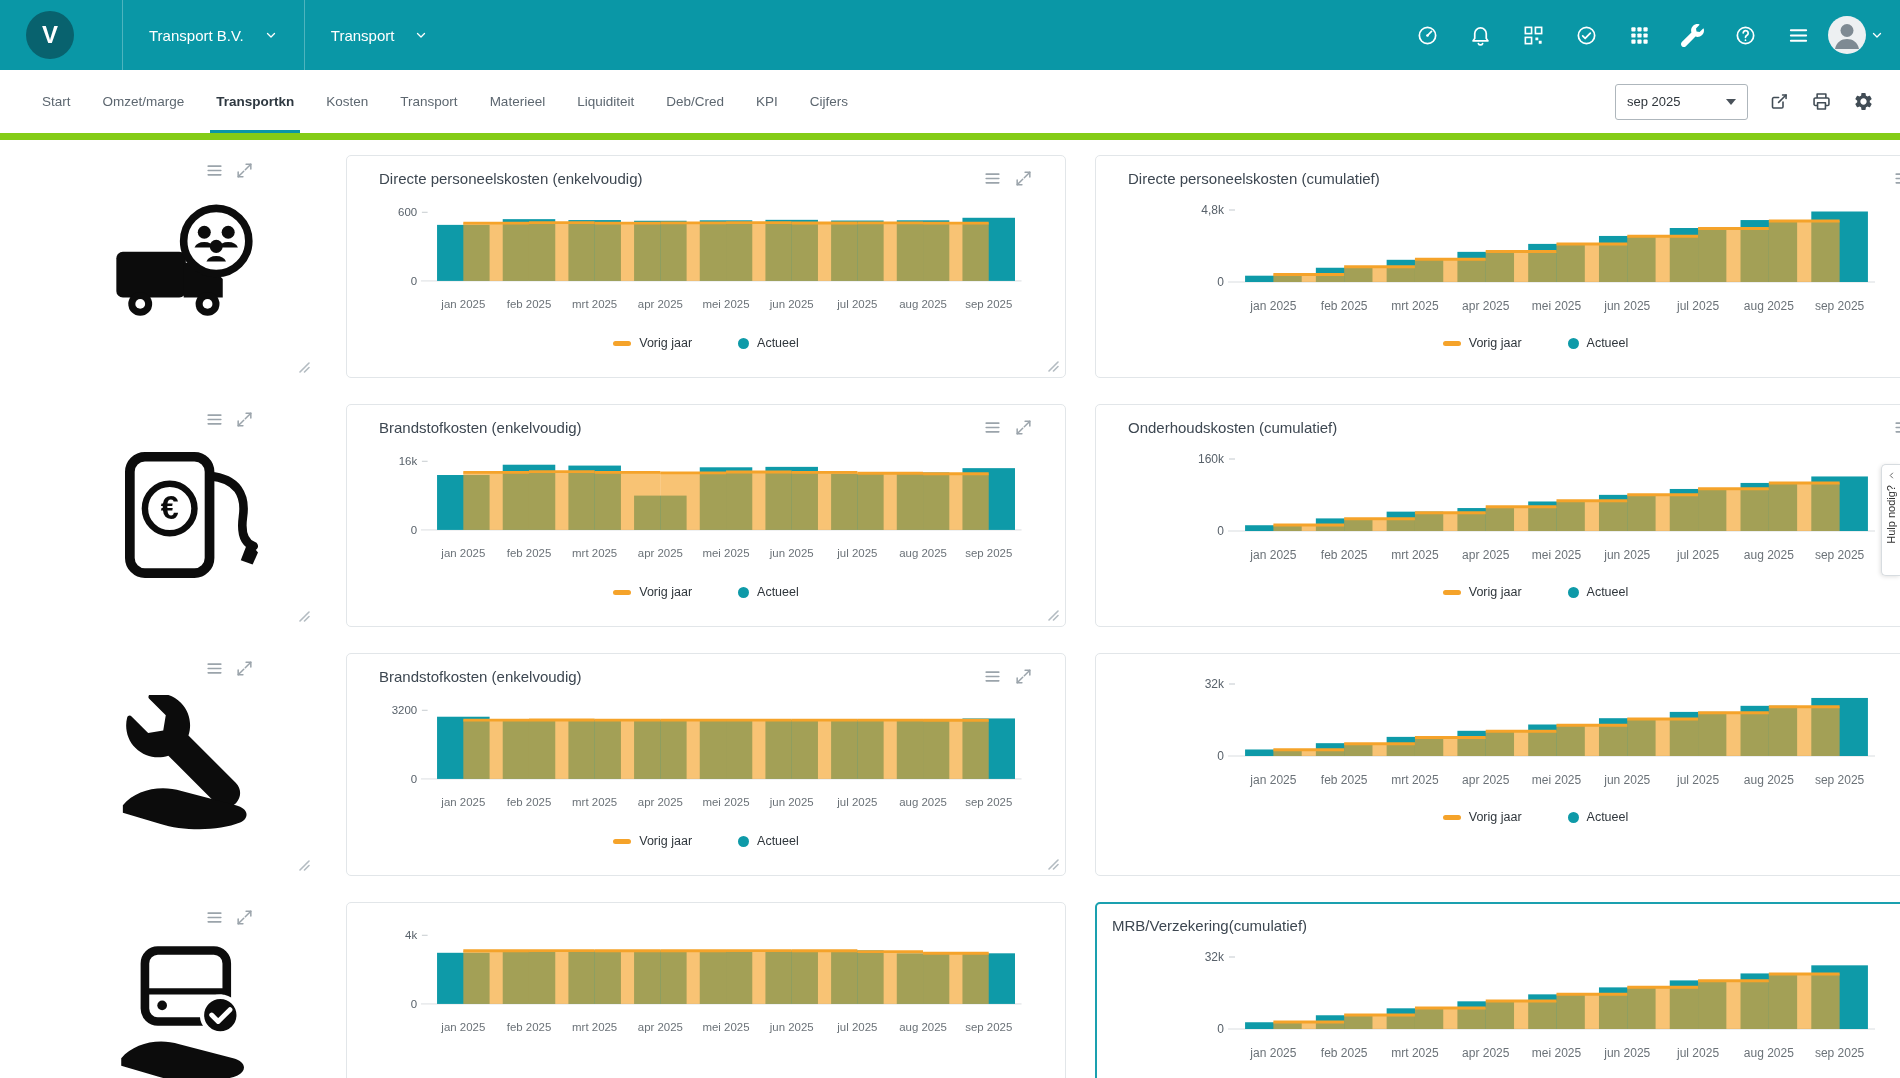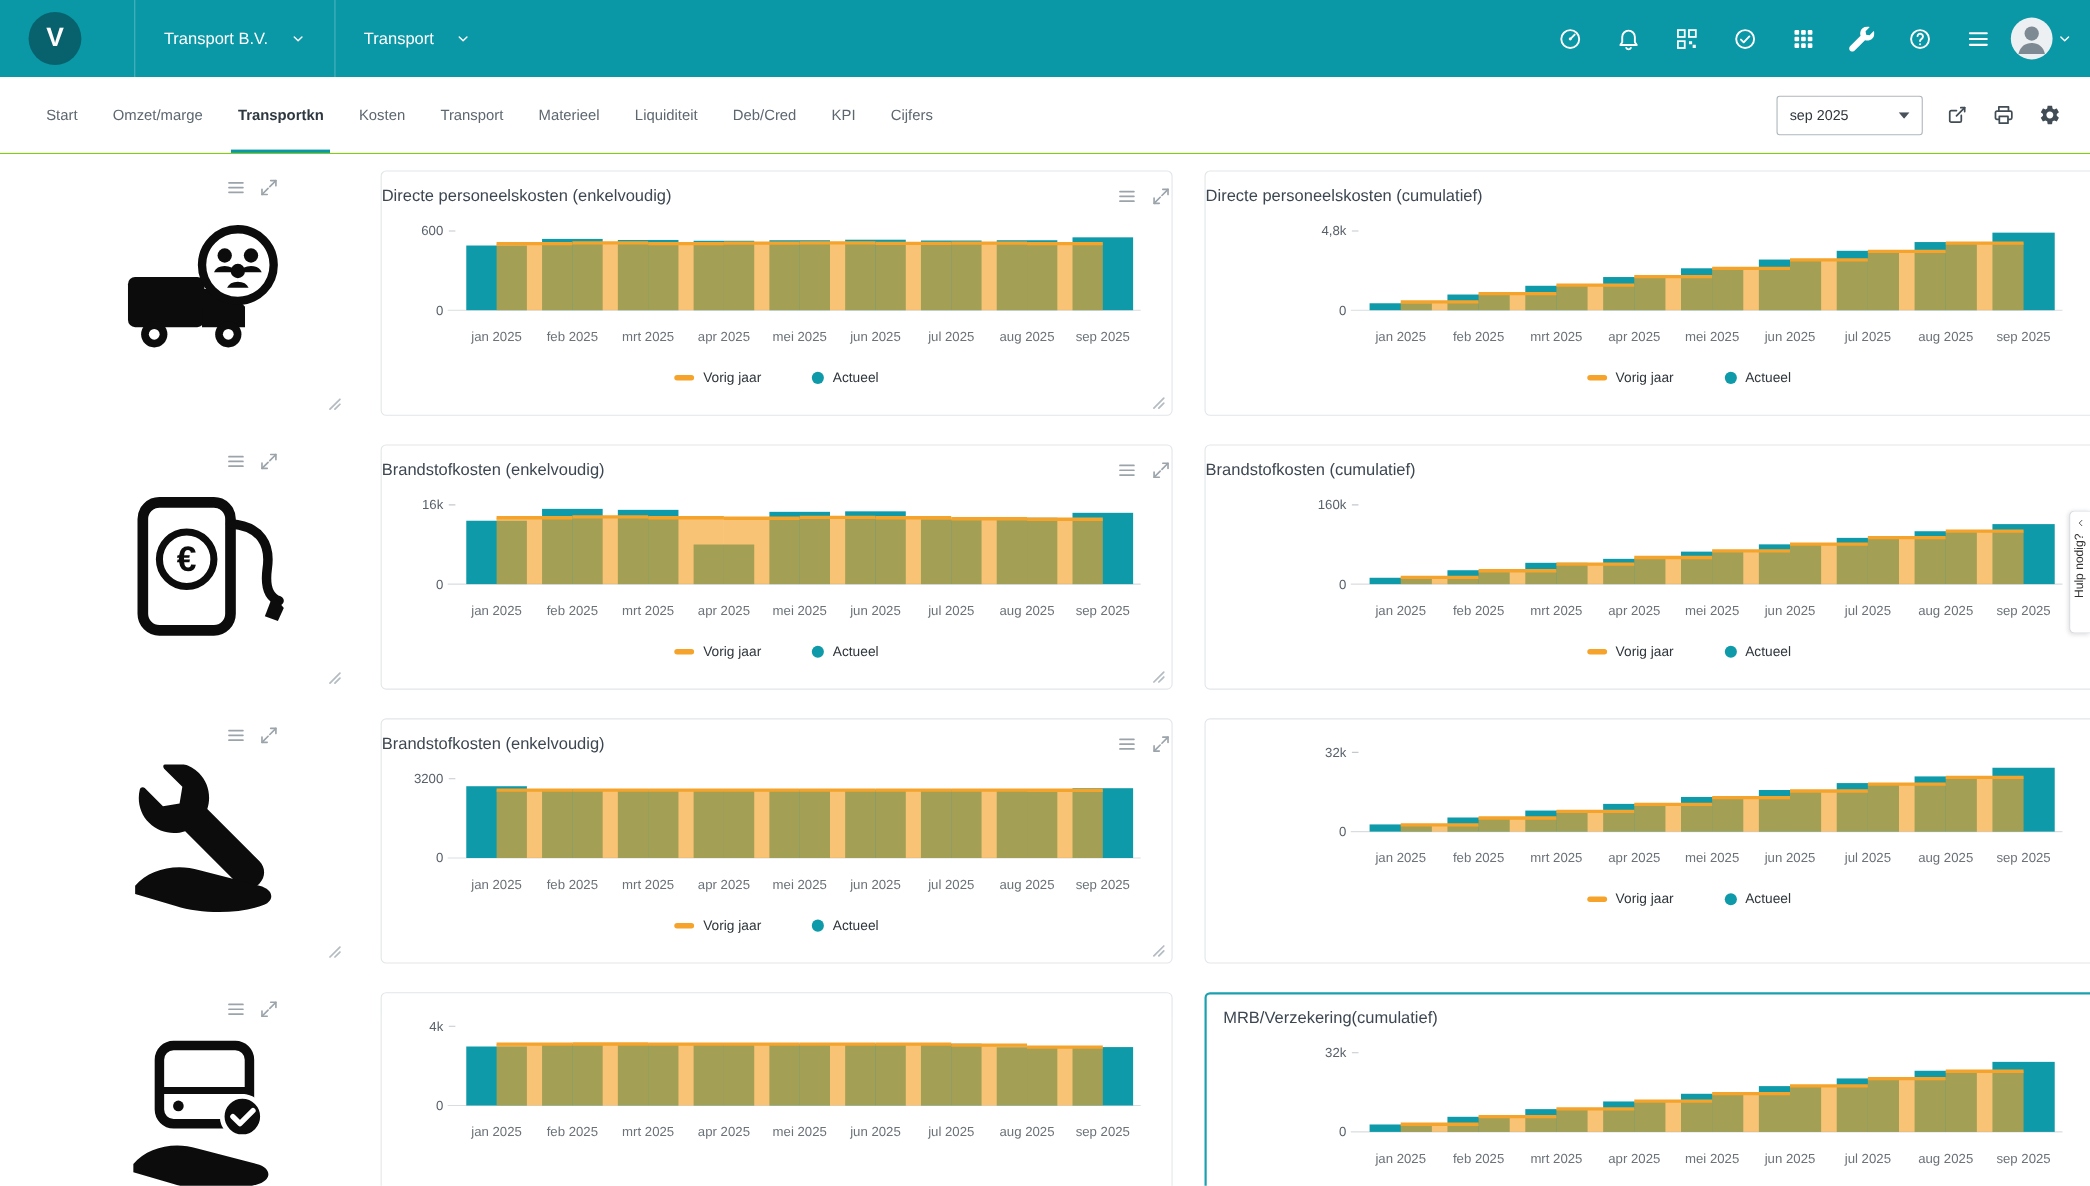--- a/index.html
+++ b/index.html
@@ -18,21 +18,21 @@
     padding:0 26px;height:70px;cursor:pointer;white-space:nowrap;}
   .dd-caret{width:14px;height:14px;color:#fff;}
   .tb-icons{margin-left:auto;display:flex;align-items:center;gap:30px;padding-right:18px;}
   .tb-icon{width:23px;height:23px;color:#fff;cursor:pointer;flex:none;}
   .avatar-wrap{display:flex;align-items:center;gap:4px;cursor:pointer;}
   .avatar{width:38px;height:38px;border-radius:50%;background:#edf0f2;overflow:hidden;}
   .tb-icon svg,.dd-caret svg,.mini-icon svg,.action-icon svg,.grip svg,.avatar svg,
   .select-caret svg,.help-chevron svg{width:100%;height:100%;}
 
   
-  .tabbar{height:70px;background:#fff;border-bottom:1px solid #84cc16;display:flex;
+  .tabbar{height:70px;background:#fff;border-bottom:7px solid #84cc16;display:flex;
     align-items:center;padding:0 26px;}
   .tabs{display:flex;height:100%;}
   .tab{position:relative;display:flex;align-items:center;padding:0 16px;font-size:13.5px;
     color:#5d6770;cursor:pointer;white-space:nowrap;}
   .tab.active{color:#2e3840;font-weight:bold;}
   .tab.active::after{content:"";position:absolute;left:10px;right:10px;bottom:0;height:3px;
     background:#0a97a6;}
   .tab-actions{margin-left:auto;display:flex;align-items:center;gap:21px;}
   .period-select{display:flex;align-items:center;justify-content:space-between;width:133px;
     height:36px;border:1px solid #aeb6bc;border-radius:3px;padding:0 11px;font-size:13px;
@@ -46,21 +46,21 @@
   .icon-panel{width:256px;margin-right:30px;position:relative;display:flex;
     align-items:center;justify-content:center;flex:none;}
   .panel-actions{position:absolute;top:6px;right:62px;display:flex;gap:11px;}
   .mini-icon{width:19px;height:19px;color:#9ba4ab;cursor:pointer;}
   .big-icon{width:152px;height:140px;}
   .big-icon svg{width:100%;height:100%;}
   .grip{position:absolute;right:6px;bottom:5px;width:12px;height:12px;color:#b4bcc2;
     cursor:nwse-resize;}
 
   .card{width:720px;margin-right:29px;height:223px;background:#fff;border:1px solid #e2e6e9;
-    border-radius:5px;position:relative;padding:10px 0 0;flex:none;}
+    border-radius:5px;position:relative;padding:10px 32px 0;flex:none;}
   .card.second{width:881px;margin-right:0;}
   .card.selected{border:2px solid #1aa0af;padding:9px 15px 0;}
   .card-head{display:flex;justify-content:space-between;align-items:center;height:24px;}
   .card-title{font-size:15px;color:#3d4751;}
   .card-actions{display:flex;gap:12px;}
   .chart-wrap{width:100%;height:130px;margin-top:4px;}
   .chart-wrap svg{width:100%;height:100%;}
   .legend{display:flex;justify-content:center;align-items:center;gap:46px;margin-top:8px;
     height:22px;font-size:12.5px;color:#2f363c;font-weight:normal;}
   .lg-item{display:flex;align-items:center;gap:8px;cursor:pointer;}
@@ -520,21 +520,21 @@
           </span>
         </div>
         <span class="grip">
           <svg viewBox="0 0 12 12" fill="none" stroke="currentColor" stroke-width="1.6" stroke-linecap="round">
             <path d="M2 11L11 2M6.5 11L11 6.5"></path>
           </svg>
         </span>
       </div>
       <div class="card second">
         <div class="card-head">
-          <span class="card-title">Brandstofkosten (cumulatief)</span>
+          <span class="card-title">Onderhoudskosten (cumulatief)</span>
           <div class="card-actions">
             <span class="mini-icon">
               <svg viewBox="0 0 24 24" fill="none" stroke="currentColor" stroke-width="2" stroke-linecap="round">
                 <path d="M4 6.5h16M4 12h16M4 17.5h16"></path>
               </svg>
             </span>
             <span class="mini-icon">
               <svg viewBox="0 0 24 24" fill="none" stroke="currentColor" stroke-width="1.9" stroke-linecap="round" stroke-linejoin="round">
                 <path d="M14 4h6v6"></path>
                 <path d="M20 4l-7 7"></path>

